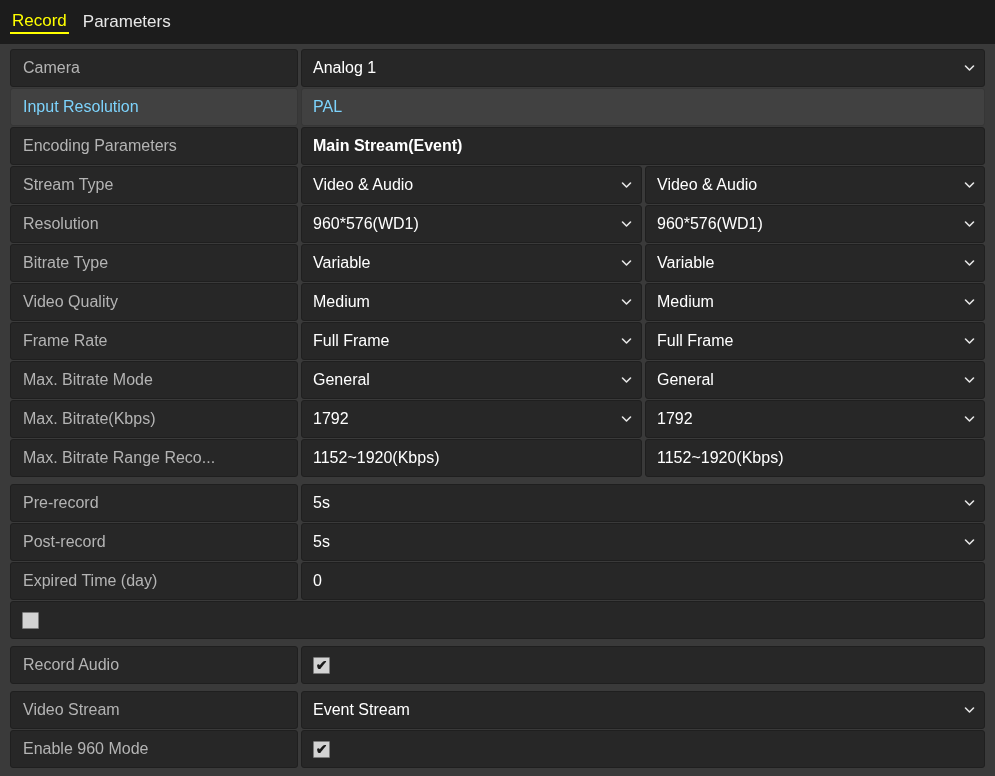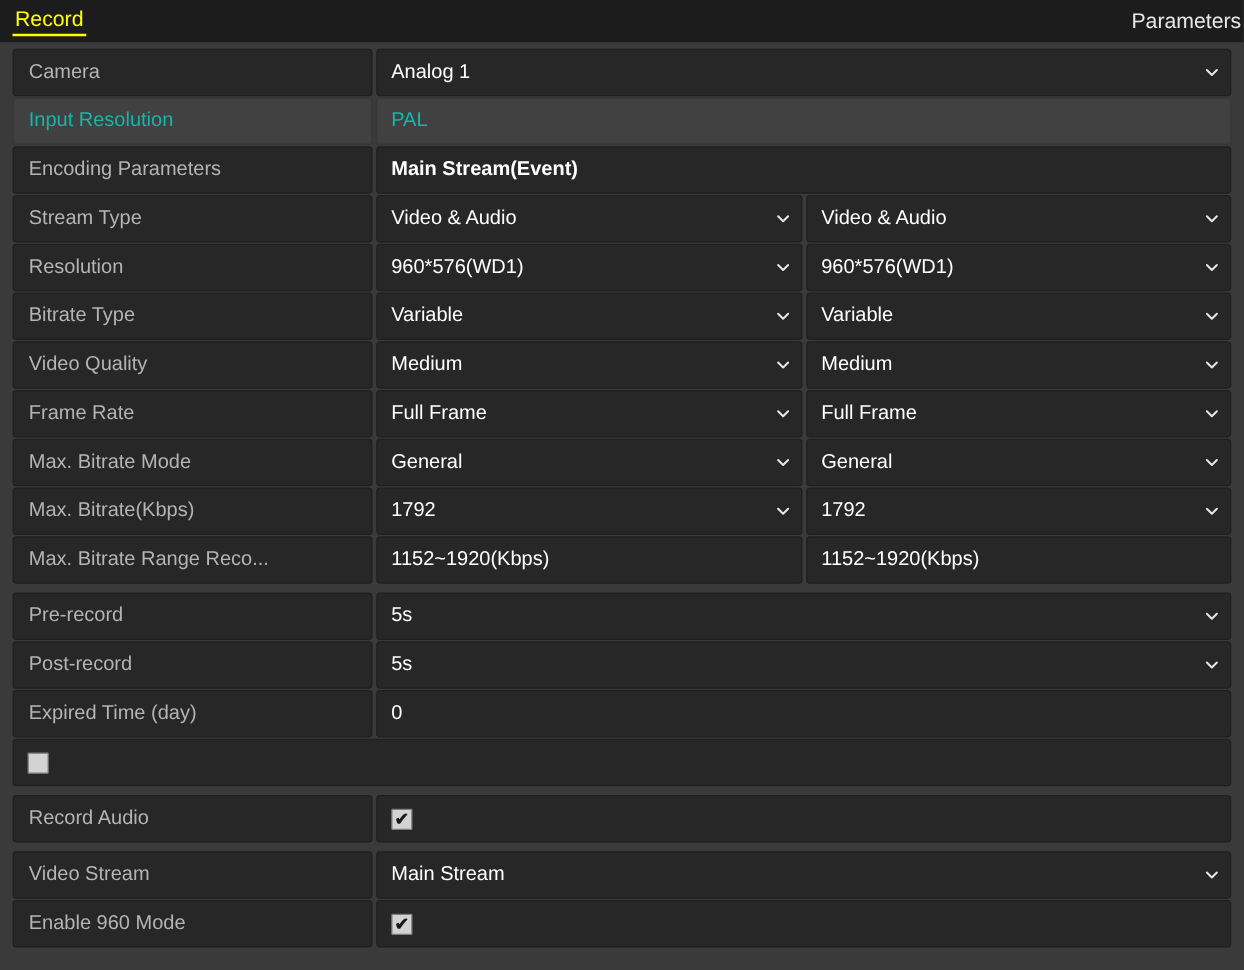--- a/index.html
+++ b/index.html
@@ -7,27 +7,26 @@
   html, body {
     width: 995px;
     height: 776px;
     background: #3a3a3a;
     font-family: "Liberation Sans", sans-serif;
     overflow: hidden;
   }
 
   
   .tabbar {
-    height: 34px;
+    height: 44px;
     background: #1c1c1c;
     display: flex;
     align-items: center;
     padding-left: 10px;
     gap: 12px;
-    justify-content: space-between;
   }
   .tab {
     font-size: 17px;
     color: #e8e8e8;
     padding: 2px 2px 3px 2px;
     line-height: 1;
     white-space: nowrap;
     cursor: pointer;
   }
   .tab.active {
@@ -91,21 +90,21 @@
     flex: 1 1 auto;
   }
 
   
   .row.disabled .cell {
     background: #414141;
     border-color: #363636;
   }
   .row.disabled .label-cell,
   .row.disabled .value-cell {
-    color: #14b8a6;
+    color: #7dd3fc;
   }
 
   
   .value-cell.header { font-weight: bold; }
 
   
   .chev {
     position: absolute;
     right: 9px;
     top: 50%;
@@ -377,21 +376,21 @@
         </span>
       </div>
     </div>
   </div>
 
   <div class="group">
 
     <div class="row">
       <div class="cell label-cell">Video Stream</div>
       <div class="cell value-cell">
-        <span>Main Stream</span>
+        <span>Event Stream</span>
         <span class="chev">
           <svg viewBox="0 0 11 11">
               <path d="M1.5 3.5 L5.5 7.5 L9.5 3.5" stroke="#e6e6e6" stroke-width="1.6" fill="none" stroke-linecap="round" stroke-linejoin="round"></path>
             </svg>
         </span>
       </div>
     </div>
 
     <div class="row">
       <div class="cell label-cell">Enable 960 Mode</div>

